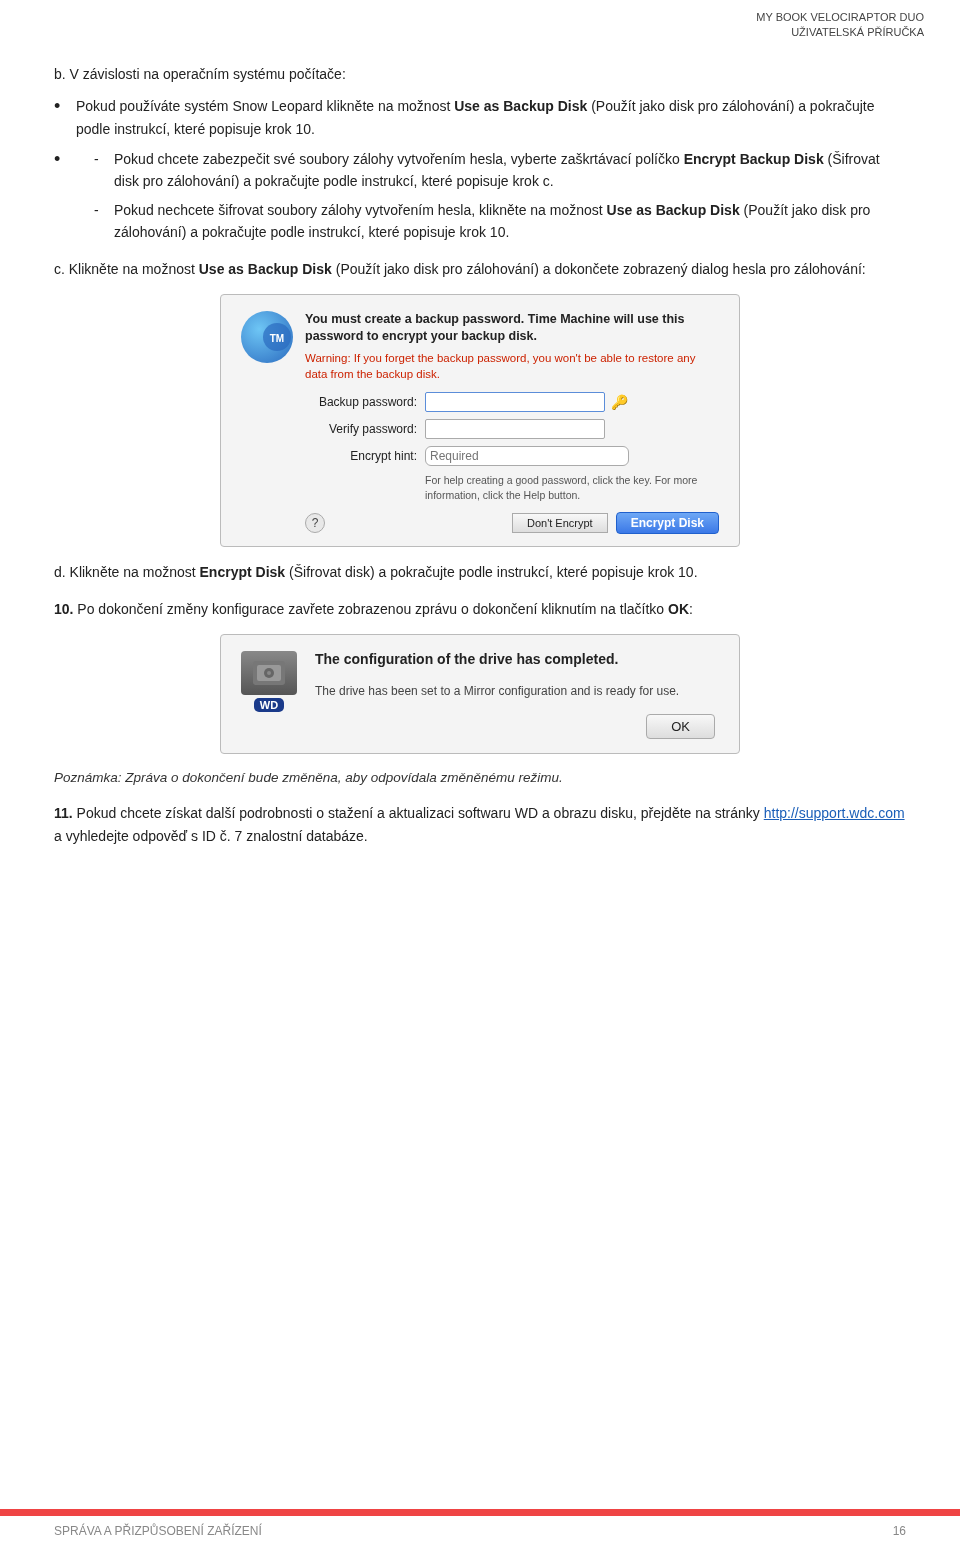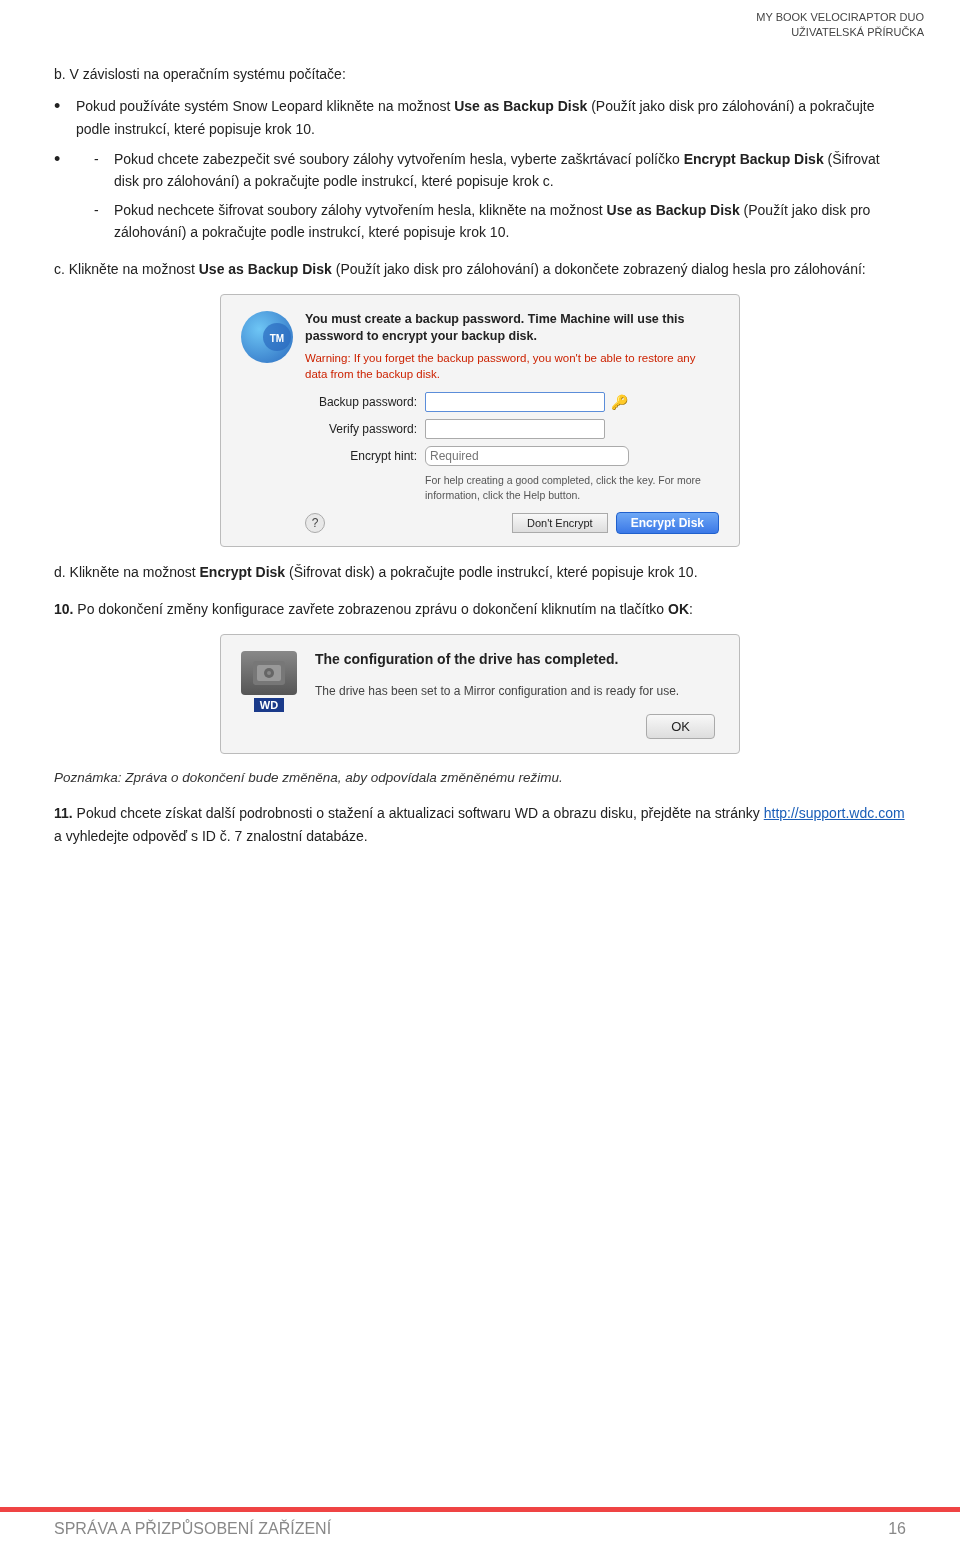--- a/index.html
+++ b/index.html
@@ -223,21 +223,21 @@
       display: flex;
       align-items: center;
       justify-content: center;
     }
     .wd-label {
       background: #1a3a8a;
       color: #fff;
       font-size: 11px;
       font-weight: bold;
       padding: 1px 6px;
-      border-radius: 0;
+      border-radius: 5px;
       margin-top: 3px;
     }
     .config-text-area {
       flex: 1;
     }
     .config-title {
       font-size: 14px;
       font-weight: bold;
       color: #222;
       margin-bottom: 16px;
@@ -272,23 +272,23 @@
       color: #1a5eb8;
       text-decoration: underline;
     }
     .page-footer {
       position: absolute;
       bottom: 20px;
       left: 0; right: 0;
       display: flex;
       justify-content: space-between;
       padding: 0 54px;
-      font-size: 16px;
+      font-size: 12px;
       color: #888;
-      border-top: 5px solid #ef4444;
+      border-top: 7px solid #ef4444;
       padding-top: 8px;
     }
     .section-10 {
       margin-top: 10px;
       margin-bottom: 10px;
     }
     .section-11 {
       margin-top: 10px;
       margin-bottom: 10px;
     }
@@ -367,21 +367,21 @@
             <div class="dialog-row">
               <span class="dialog-label">Verify password:</span>
               <input class="dialog-input-plain" type="password" value="" style="">
             </div>
 
             <div class="dialog-row">
               <span class="dialog-label">Encrypt hint:</span>
               <input class="dialog-input-hint" type="text" placeholder="Required" style="">
             </div>
 
-            <div class="dialog-help-text">For help creating a good completed, click the key. For more information, click the Help button.</div>
+            <div class="dialog-help-text">For help creating a good password, click the key. For more information, click the Help button.</div>
 
             <div class="dialog-buttons">
               <div class="dialog-help-btn">?</div>
               <button class="dialog-btn">Don't Encrypt</button>
               <button class="dialog-btn-blue">Encrypt Disk</button>
             </div>
           </div>
         </div>
       </div>
     </div>

